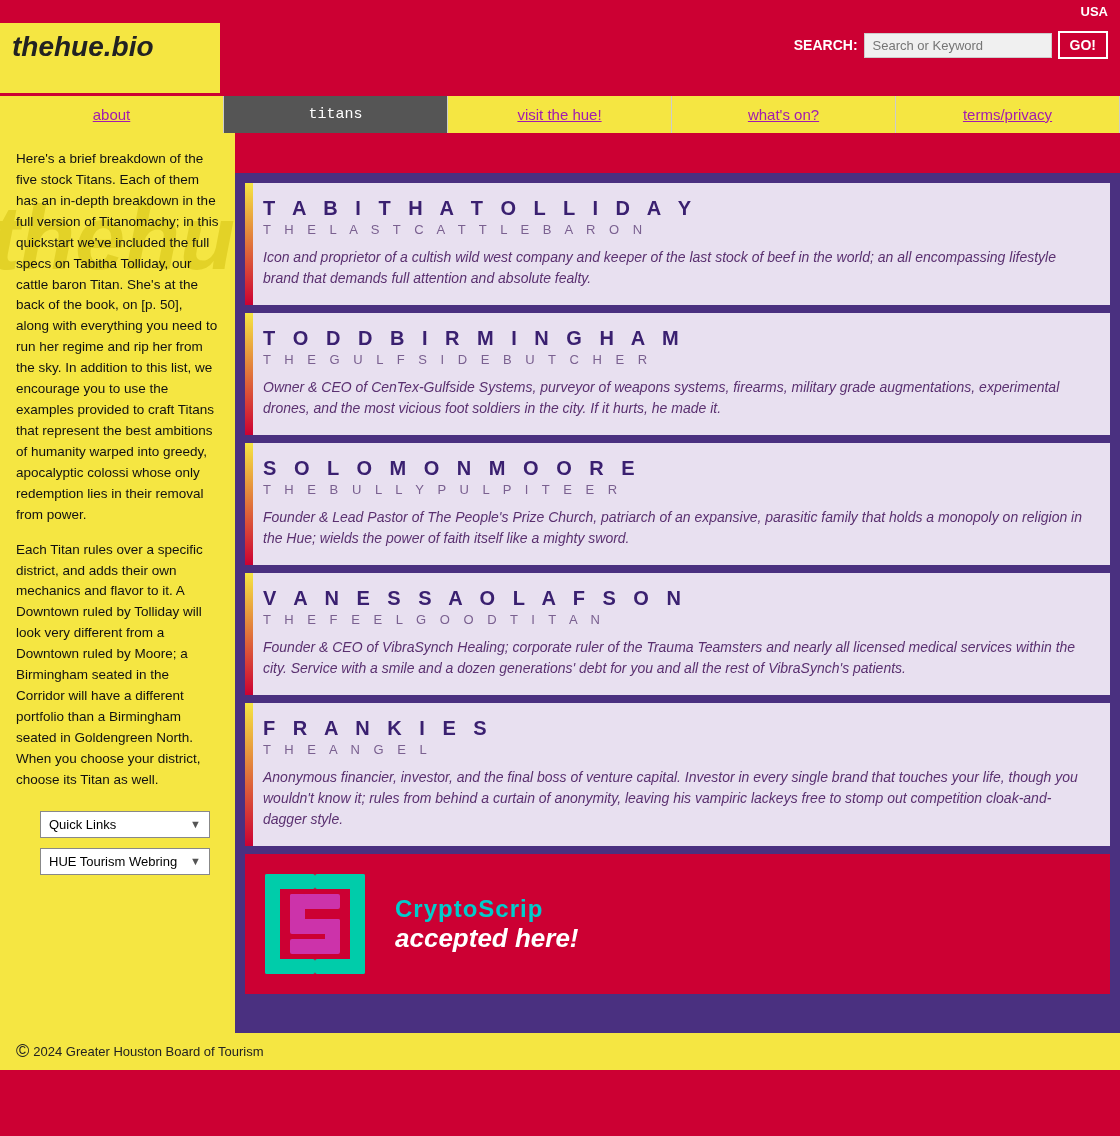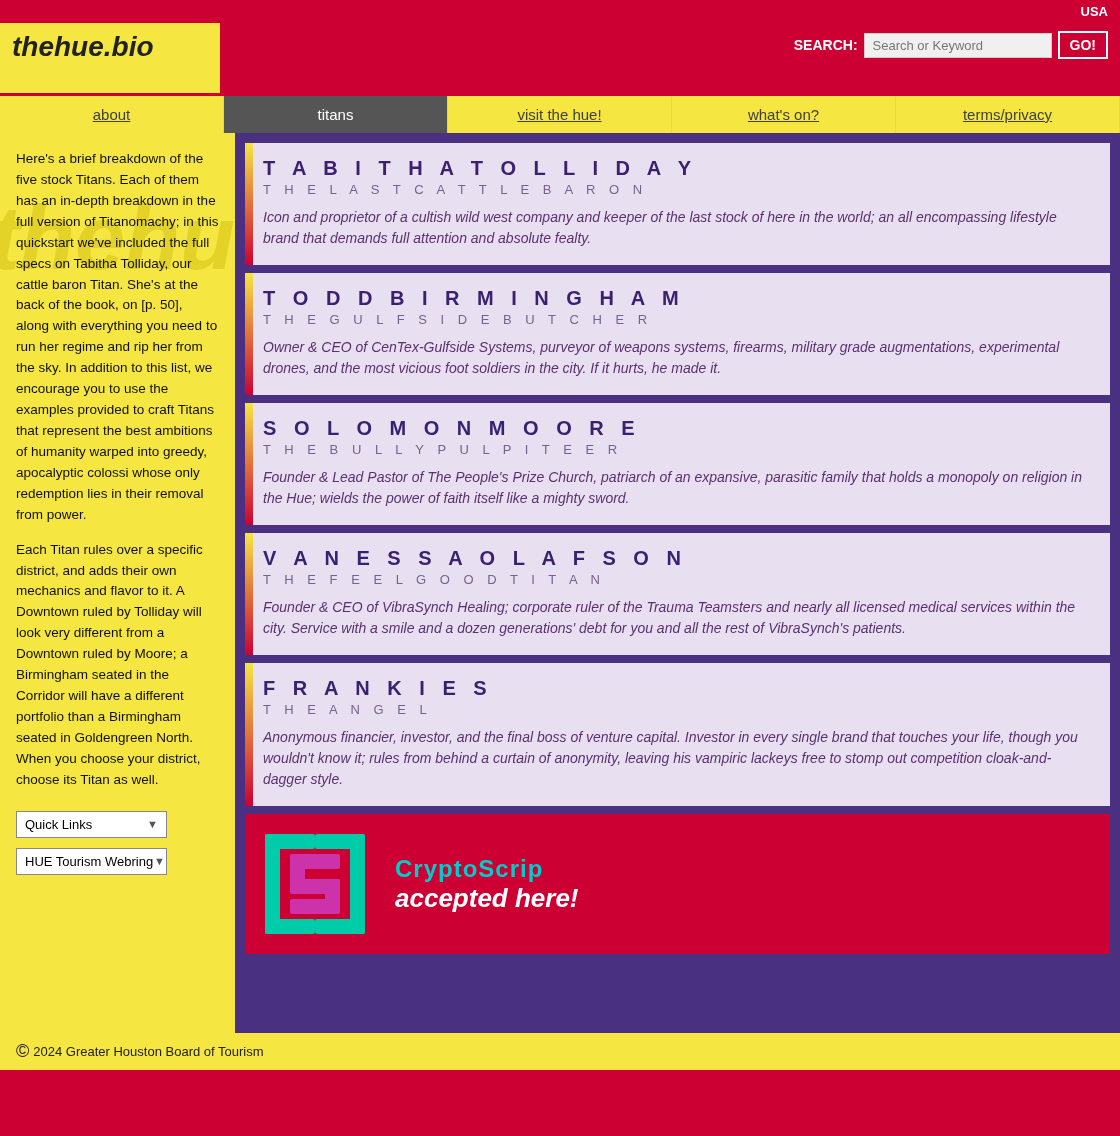--- a/index.html
+++ b/index.html
@@ -66,26 +66,27 @@
     }
     .nav-item {
       flex: 1;
       text-align: center;
       padding: 10px 0;
       font-size: 15px;
       cursor: pointer;
       border-right: 1px solid #ccc;
     }
     .nav-item a {
-      color: #404040;
+      color: #a21caf;
       text-decoration: underline;
     }
     .nav-item.active {
       background: #555;
       color: white;
+      font-family: Liberation Mono, monospace;
     }
     .nav-item.active a {
       color: white;
       text-decoration: none;
     }
 
     
     #main {
       display: flex;
       background: #cc0033;
@@ -130,21 +131,22 @@
       gap: 10px;
     }
     .sidebar-dropdown {
       display: flex;
       align-items: center;
       background: white;
       border: 1px solid #888;
       padding: 5px 8px;
       font-size: 13px;
       cursor: pointer;
-      width: 151px;
+      width: 170px;
+      margin-left: 24px;
     }
     .sidebar-dropdown select {
       border: none;
       background: transparent;
       font-size: 13px;
       flex: 1;
       cursor: pointer;
       appearance: none;
     }
     .dropdown-arrow {
@@ -153,20 +155,21 @@
     }
 
     
     #center {
       flex: 1;
       background: #4a3080;
       padding: 10px;
       display: flex;
       flex-direction: column;
       gap: 8px;
+      margin-top: 40px;
     }
 
     
     .titan-card {
       background: #e8e0f0;
       border: none;
       padding: 14px 18px 16px;
       position: relative;
     }
     .titan-name {
@@ -304,21 +307,21 @@
         </div>
       </div>
     </div>
   </div>
 
   <div id="center">
 
     <div class="titan-card">
       <div class="titan-name">T A B I T H A   T O L L I D A Y</div>
       <div class="titan-subtitle">T H E   L A S T   C A T T L E   B A R O N</div>
-      <div class="titan-desc">Icon and proprietor of a cultish wild west company and keeper of the last stock of here in the world; an all encompassing lifestyle brand that demands full attention and absolute fealty.</div>
+      <div class="titan-desc">Icon and proprietor of a cultish wild west company and keeper of the last stock of beef in the world; an all encompassing lifestyle brand that demands full attention and absolute fealty.</div>
     </div>
 
     <div class="titan-card">
       <div class="titan-name">T O D D   B I R M I N G H A M</div>
       <div class="titan-subtitle">T H E   G U L F S I D E   B U T C H E R</div>
       <div class="titan-desc">Owner &amp; CEO of CenTex-Gulfside Systems, purveyor of weapons systems, firearms, military grade augmentations, experimental drones, and the most vicious foot soldiers in the city. If it hurts, he made it.</div>
     </div>
 
     <div class="titan-card">
       <div class="titan-name">S O L O M O N   M O O R E</div>

